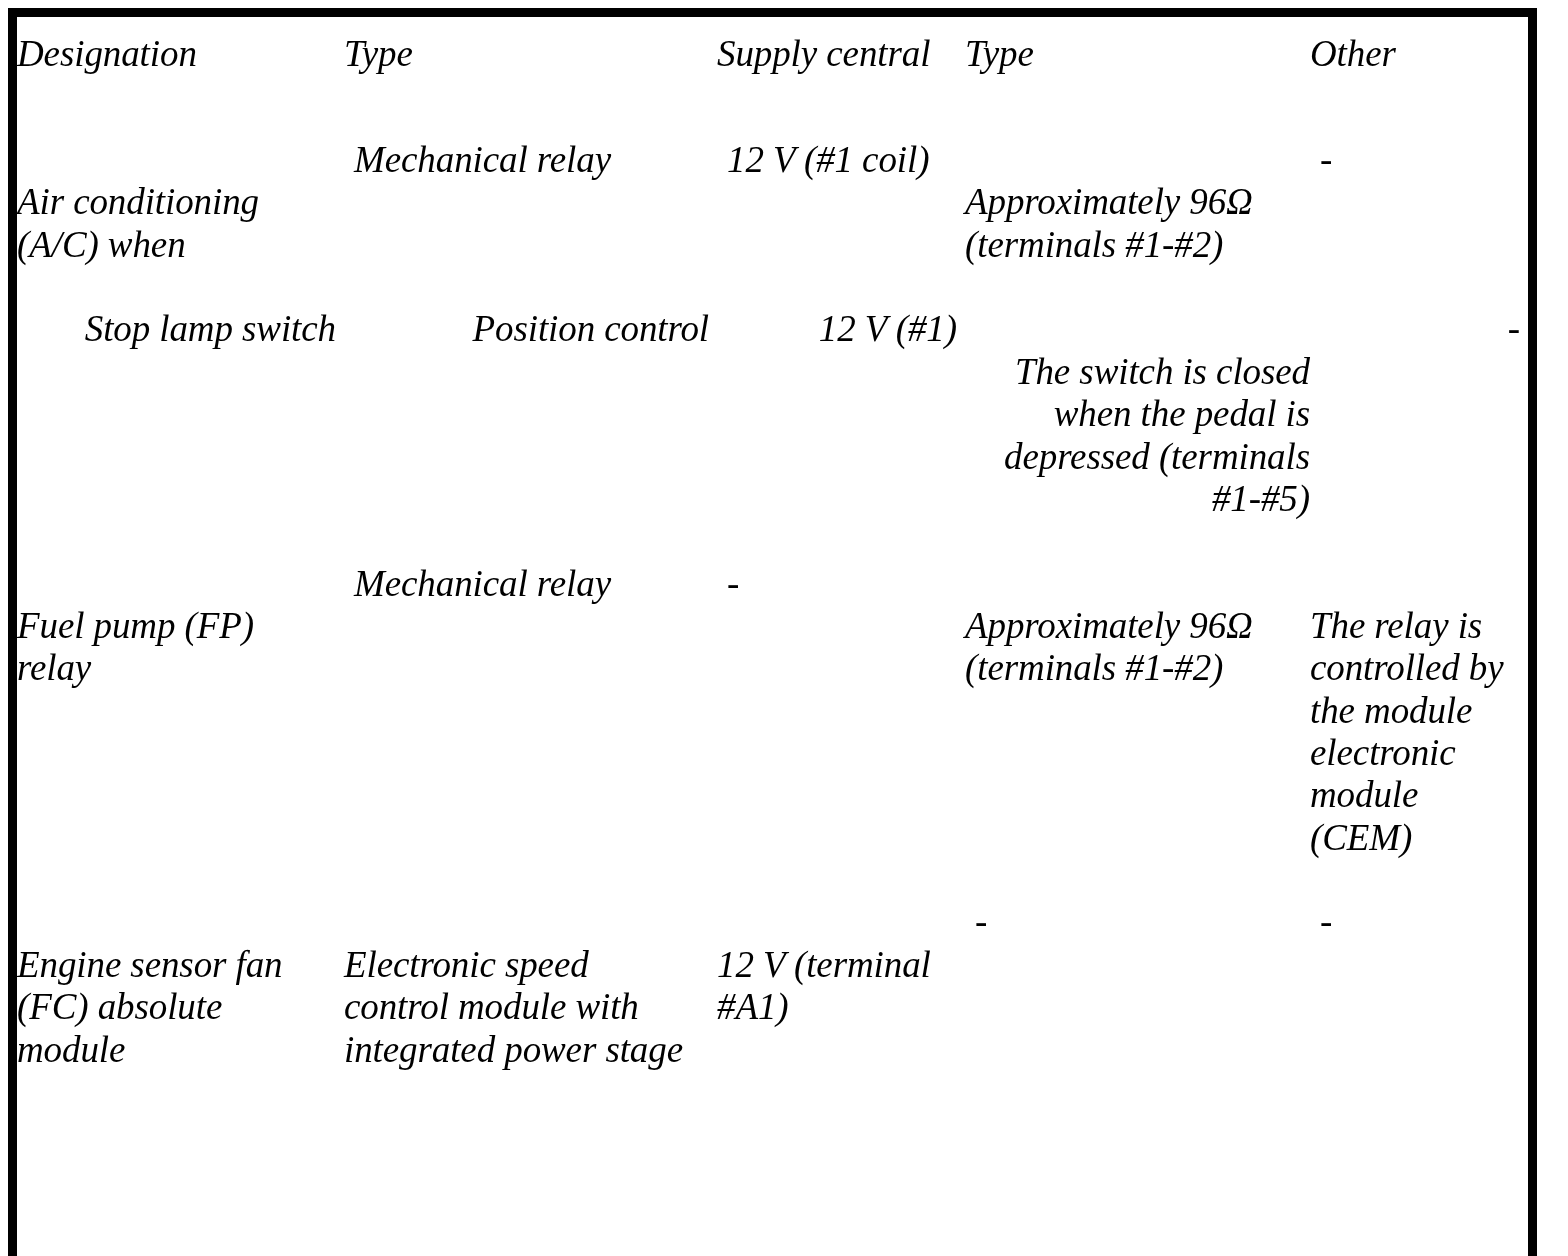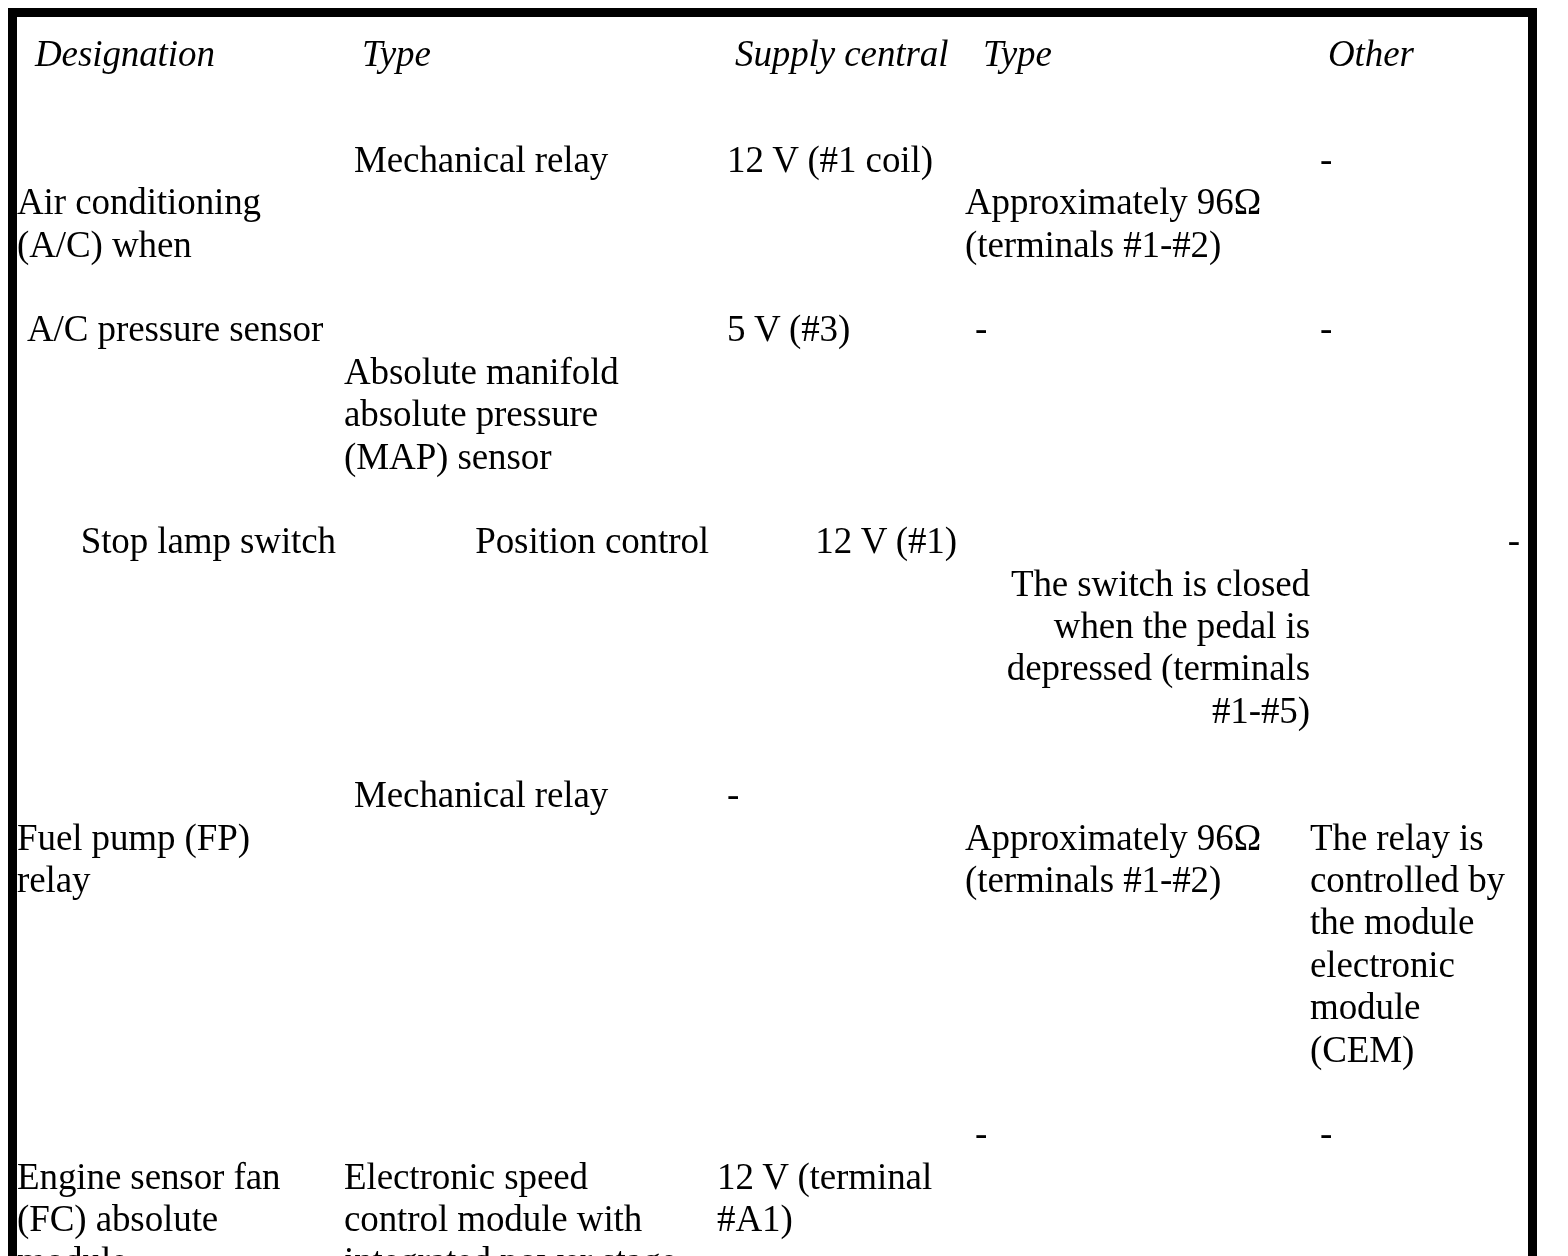--- a/index.html
+++ b/index.html
@@ -48,39 +48,40 @@
 
   table.spec-table td,
   table.spec-table th {
     vertical-align: top;
     text-align: left;
     padding: 0;
     border: 0;
     font-weight: normal;
     line-height: 1.145;
     letter-spacing: -0.1px;
+    font-style: italic;
   }
 
   
   col.c-designation { width: 327px; }
   col.c-type        { width: 373px; }
   col.c-supply      { width: 248px; }
   col.c-value       { width: 345px; }
   col.c-other       { width: 218px; }
 
   .cell-pad { padding-right: 8px; }
 
   
   tr.header-row th {
     font-style: italic;
     font-size: 37px;
     padding-top: 16px;
     padding-bottom: 0;
   }
-  tr.header-row th .cell-pad { padding-left: 18px; }
+  tr.header-row th .cell-pad { padding-left: 0; }
 
   
   tr.header-row th { height: 106px; }
 
   tbody td {
     font-size: 37px;
   }
   tbody td .cell-pad { padding-left: 10px; }
 
   
@@ -140,37 +141,20 @@
             <span class="cell-pad multiline">12 V (#1 coil)</span>
           </td>
           <td>
             <span class="cell-pad multiline"><span class="line">Approximately 96Ω</span><span class="line">(terminals #1-#2)</span></span>
           </td>
           <td>
             <span class="cell-pad multiline">-</span>
           </td>
         </tr>
 
-        <tr class="row-1">
-          <td>
-            <span class="cell-pad multiline">A/C pressure sensor</span>
-          </td>
-          <td>
-            <span class="cell-pad multiline"><span class="line">Absolute manifold</span><span class="line">absolute pressure</span><span class="line">(MAP) sensor</span></span>
-          </td>
-          <td>
-            <span class="cell-pad multiline">5 V (#3)</span>
-          </td>
-          <td>
-            <span class="cell-pad multiline">-</span>
-          </td>
-          <td>
-            <span class="cell-pad multiline">-</span>
-          </td>
-        </tr>
 
         <tr class="row-2">
           <td>
             <span class="cell-pad multiline">Stop lamp switch</span>
           </td>
           <td>
             <span class="cell-pad multiline">Position control</span>
           </td>
           <td>
             <span class="cell-pad multiline">12 V (#1)</span>

